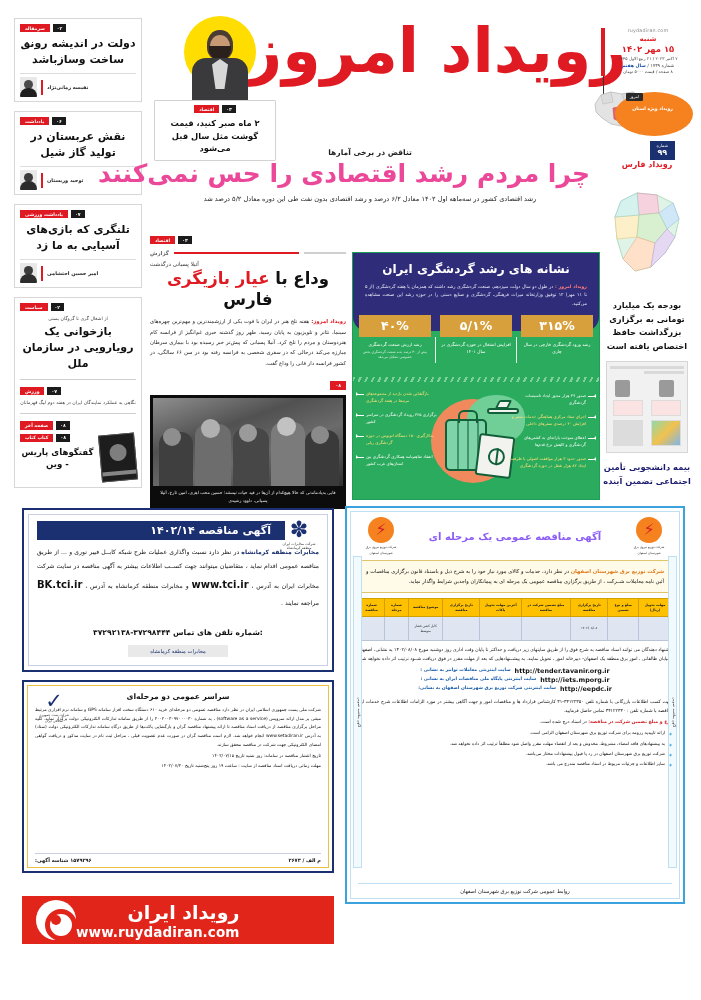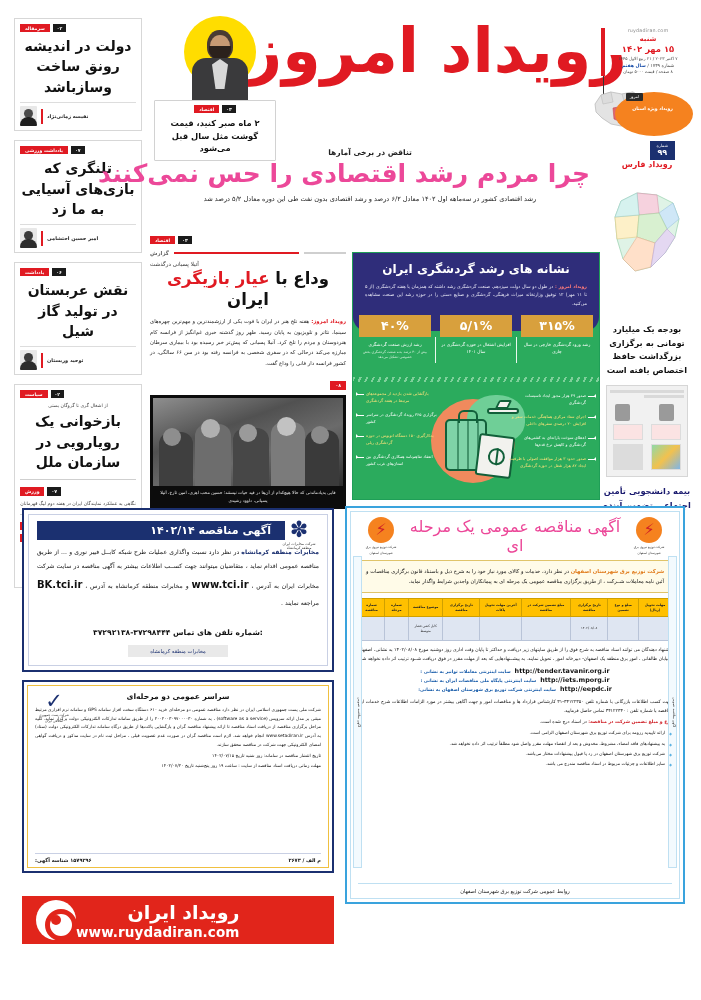--- a/index.html
+++ b/index.html
@@ -16,21 +16,21 @@
   #left-col{ position:absolute; left:14px; top:18px; width:128px; }
   .side-card{
     border:1px solid #d7d7d7; background:#fff; margin-bottom:9px;
     padding:5px 5px 4px; position:relative;
   }
   .tagrow{ display:flex; justify-content:flex-end; align-items:center; gap:3px; margin-bottom:4px; }
   .tag-sec{ background:#e01a22; color:#fff; font-size:4.6px; padding:1.6px 5px; font-weight:bold; letter-spacing:.2px;}
   .tag-pg{ background:#1b1b1b; color:#fff; font-size:4.6px; padding:1.6px 4px; font-weight:bold;}
   .side-kicker{ font-size:4.7px; color:#444; text-align:center; line-height:1.5; margin-bottom:2px;}
   .side-title{
-    font-size:14px; font-weight:bold; color:#111; text-align:center;
+    font-size:11px; font-weight:bold; color:#111; text-align:center;
     line-height:1.45; letter-spacing:-.2px;
   }
   .byline{
     display:flex; align-items:center; justify-content:flex-end; gap:4px;
     border-top:1px solid #ddd; margin-top:5px; padding-top:3px;
   }
   .byline .nm{ font-size:5px; font-weight:bold; color:#222; }
   .redbar{ width:2px; height:15px; background:#e01a22; }
   .mugshot{ width:17px; height:20px; background:#e8e8e8; position:relative; overflow:hidden; border-radius:1px;}
   .mugshot .head{ position:absolute; width:9px; height:9px; border-radius:50%; background:#3b3b3b; left:4px; top:3px;}
@@ -171,21 +171,21 @@
   .bl .arr{ position:absolute; right:0; top:3px; width:7px; height:1px; background:#fff;}
   .bl.lft .arr{ right:auto; left:0;}
   .bl .arr:after{ content:""; position:absolute; right:-1px; top:-2px; border:2.5px solid transparent; border-right-color:#fff;}
   .bl.lft .arr:after{ right:auto; left:-1px; border-right-color:transparent; border-left-color:#fff;}
   .bl.yl{ color:#ffe37a; }
 
   
   #right-col{ position:absolute; right:8px; top:160px; width:92px; }
   .rc-brand{ text-align:center; color:#e01a22; font-size:8px; font-weight:bold; margin-bottom:2px;}
   .rc-map{ width:86px; height:110px; margin:0 auto; position:relative;}
-  .rc-head{ text-align:center; font-size:8.3px; font-weight:bold; color:#111; line-height:1.65; margin-top:24px;}
+  .rc-head{ text-align:center; font-size:8.3px; font-weight:bold; color:#111; line-height:1.65; margin-top:0;}
   .rc-thumb{
     margin:7px auto 0; width:82px; height:92px; background:#f1f1f1; border:1px solid #d6d6d6;
     position:relative; overflow:hidden;
   }
   .rc-thumb .tr{ position:absolute; left:3px; right:3px; height:3px; background:#d9d9d9;}
   .rc-thumb .face{ position:absolute; width:15px; height:17px; background:#9a9a9a; border-radius:2px;}
   .rc-thumb .pl{ position:absolute; background:#ececec; border:1px solid #dcdcdc;}
   .rc-yellow{ position:absolute; right:0; top:292px; width:92px; height:126px; background:#ffd400; z-index:-1;}
   .rc-foot{ text-align:center; font-size:8.3px; font-weight:bold; color:#1a1a6e; line-height:1.7; margin-top:7px;}
 
@@ -217,30 +217,30 @@
   .ad2-foot{ position:absolute; left:7px; right:7px; bottom:4px; display:flex; justify-content:space-between; align-items:center; border-top:1px solid #c9d0e4; padding-top:3px;}
   .ad2-foot .l{ font-size:5px; color:#111; font-weight:bold;}
 
   #ad-right{ position:absolute; left:345px; top:506px; width:340px; height:398px; border:2px solid #3aa3dd; background:#fff; padding:3px;}
   .adr-inner{ border:1px solid #bfe0f2; height:100%; position:relative; padding:5px 7px; overflow:hidden;}
   .adr-top{ display:flex; align-items:center; justify-content:space-between; }
   .eppdc-logo{ width:46px; text-align:center;}
   .eppdc-mark{ width:26px; height:26px; margin:0 auto; border-radius:50%; background:#f5821f; position:relative;}
   .eppdc-mark:after{ content:"⚡"; position:absolute; inset:0; color:#cf2027; font-size:16px; line-height:26px;}
   .eppdc-t{ font-size:3.1px; color:#333; line-height:1.4; margin-top:2px;}
-  .adr-title{ flex:1; text-align:center; font-size:16px; font-weight:normal; color:#ec4899; letter-spacing:-.4px;}
+  .adr-title{ flex:1; text-align:center; font-size:10px; font-weight:bold; color:#8b5cf6; letter-spacing:-.4px;}
   .adr-box{ margin-top:4px; border:1px solid #e0c469; background:#fffbe8; padding:5px 7px; font-size:5.2px; line-height:2.05; color:#111; text-align:justify;}
   .adr-box .org{ color:#e07a1a; font-weight:bold;}
   .tbl{ width:100%; border-collapse:collapse; margin-top:5px; }
   .tbl th{ background:#ffc000; border:1px solid #cfa000; font-size:3.4px; color:#222; padding:4px 1px; font-weight:bold; line-height:1.35;}
   .tbl td{ background:#dfe6f2; border:1px solid #b9c4d8; font-size:3.3px; color:#222; padding:7px 1px; text-align:center; line-height:1.4;}
   .adr-p{ font-size:4.6px; line-height:1.95; color:#111; text-align:justify; margin-top:5px;}
   .adr-p .red{ color:#cf2027; font-weight:bold;}
   .links{ margin-top:3px; }
-  .lnkrow{ display:flex; justify-content:center; align-items:center; gap:4px; margin-bottom:1px;}
+  .lnkrow{ display:flex; justify-content:center; gap:4px; margin-bottom:1px;}
   .lnkrow .lb{ color:#1459a8; font-size:4.5px; font-weight:bold;}
   .lnkrow .lu{ direction:ltr; color:#111; font-size:6.4px; font-weight:bold;}
   .bul{ font-size:4.4px; line-height:1.9; color:#111; text-align:justify; padding-right:7px; position:relative; margin-top:2px;}
   .bul:before{ content:"◈"; position:absolute; right:0; top:1px; color:#3aa3dd; font-size:4px;}
   .adr-sign{ position:absolute; left:7px; right:7px; bottom:4px; text-align:center; border-top:1px solid #bfe0f2; padding-top:4px; font-size:5.2px; color:#111;}
   .sidestrip{ position:absolute; top:44px; bottom:30px; width:9px; border:1px solid #bfe0f2; background:#f3fafe; writing-mode:vertical-rl; text-align:center; font-size:3.4px; color:#333; padding:3px 0;}
   .sidestrip.r{ right:2px; }
   .sidestrip.l{ left:2px; }
 
   
@@ -270,42 +270,42 @@
         <span class="redbar"></span>
         <span class="mugshot f">
             <i class="head"></i>
             <i class="body"></i>
           </span>
       </div>
     </div>
 
     <div class="side-card">
       <div class="tagrow">
-        <span class="tag-pg">۰۷</span>
-        <span class="tag-sec">یادداشت ورزشی</span>
-      </div>
-      <div class="side-title">تلنگری که بازی‌های آسیایی به ما زد</div>
+        <span class="tag-pg">۰۶</span>
+        <span class="tag-sec">یادداشت</span>
+      </div>
+      <div class="side-title">نقش عربستان در تولید گاز شیل</div>
       <div class="byline">
-        <span class="nm">امیر حسین احتشامی</span>
+        <span class="nm">توحید وریستان</span>
         <span class="redbar"></span>
         <span class="mugshot">
             <i class="head"></i>
             <i class="body"></i>
           </span>
       </div>
     </div>
 
     <div class="side-card">
       <div class="tagrow">
-        <span class="tag-pg">۰۶</span>
-        <span class="tag-sec">یادداشت</span>
-      </div>
-      <div class="side-title">نقش عربستان در تولید گاز شیل</div>
+        <span class="tag-pg">۰۷</span>
+        <span class="tag-sec">یادداشت ورزشی</span>
+      </div>
+      <div class="side-title">تلنگری که بازی‌های آسیایی به ما زد</div>
       <div class="byline">
-        <span class="nm">توحید وریستان</span>
+        <span class="nm">امیر حسین احتشامی</span>
         <span class="redbar"></span>
         <span class="mugshot">
             <i class="head"></i>
             <i class="body"></i>
           </span>
       </div>
     </div>
 
     <div class="side-card" style="padding-bottom:6px;">
       <div class="tagrow">
@@ -406,21 +406,21 @@
       <span class="tag-pg">۰۳</span>
       <span class="tag-sec">اقتصاد</span>
     </div>
     <div class="ca-rule">
       <span class="ln2"></span>
       <span class="ln"></span>
       <span class="lbl">گزارش</span>
     </div>
     <div class="ca-kick">آتیلا پسیانی درگذشت</div>
     <div class="ca-title">
-      <span>وداع با </span><span class="rd">عیار بازیگری</span><span> ایران</span>
+      <span>وداع با </span><span class="rd">عیار بازیگری</span><span> فارس</span>
     </div>
     <div class="ca-body">
       <b>رویداد امروز:</b>
       <span>هفته تلخ هنر در ایران با فوت یکی از ارزشمندترین و مهم‌ترین چهره‌های سینما، تئاتر و تلویزیون به پایان رسید. ظهر روز گذشته خبری غم‌انگیز از فرانسه کام هنردوستان و مردم را تلخ کرد. آتیلا پسیانی که پیش‌تر خبر رسیده بود با بیماری سرطان مبارزه می‌کند درحالی که در سفری شخصی به فرانسه رفته بود در سن ۶۶ سالگی، در کشور فرانسه دار فانی را وداع گفت.</span>
     </div>
     <div class="ca-pgtag">
       <span class="tag-sec">۰۸</span>
     </div>
 
     <div class="photo-blk">

